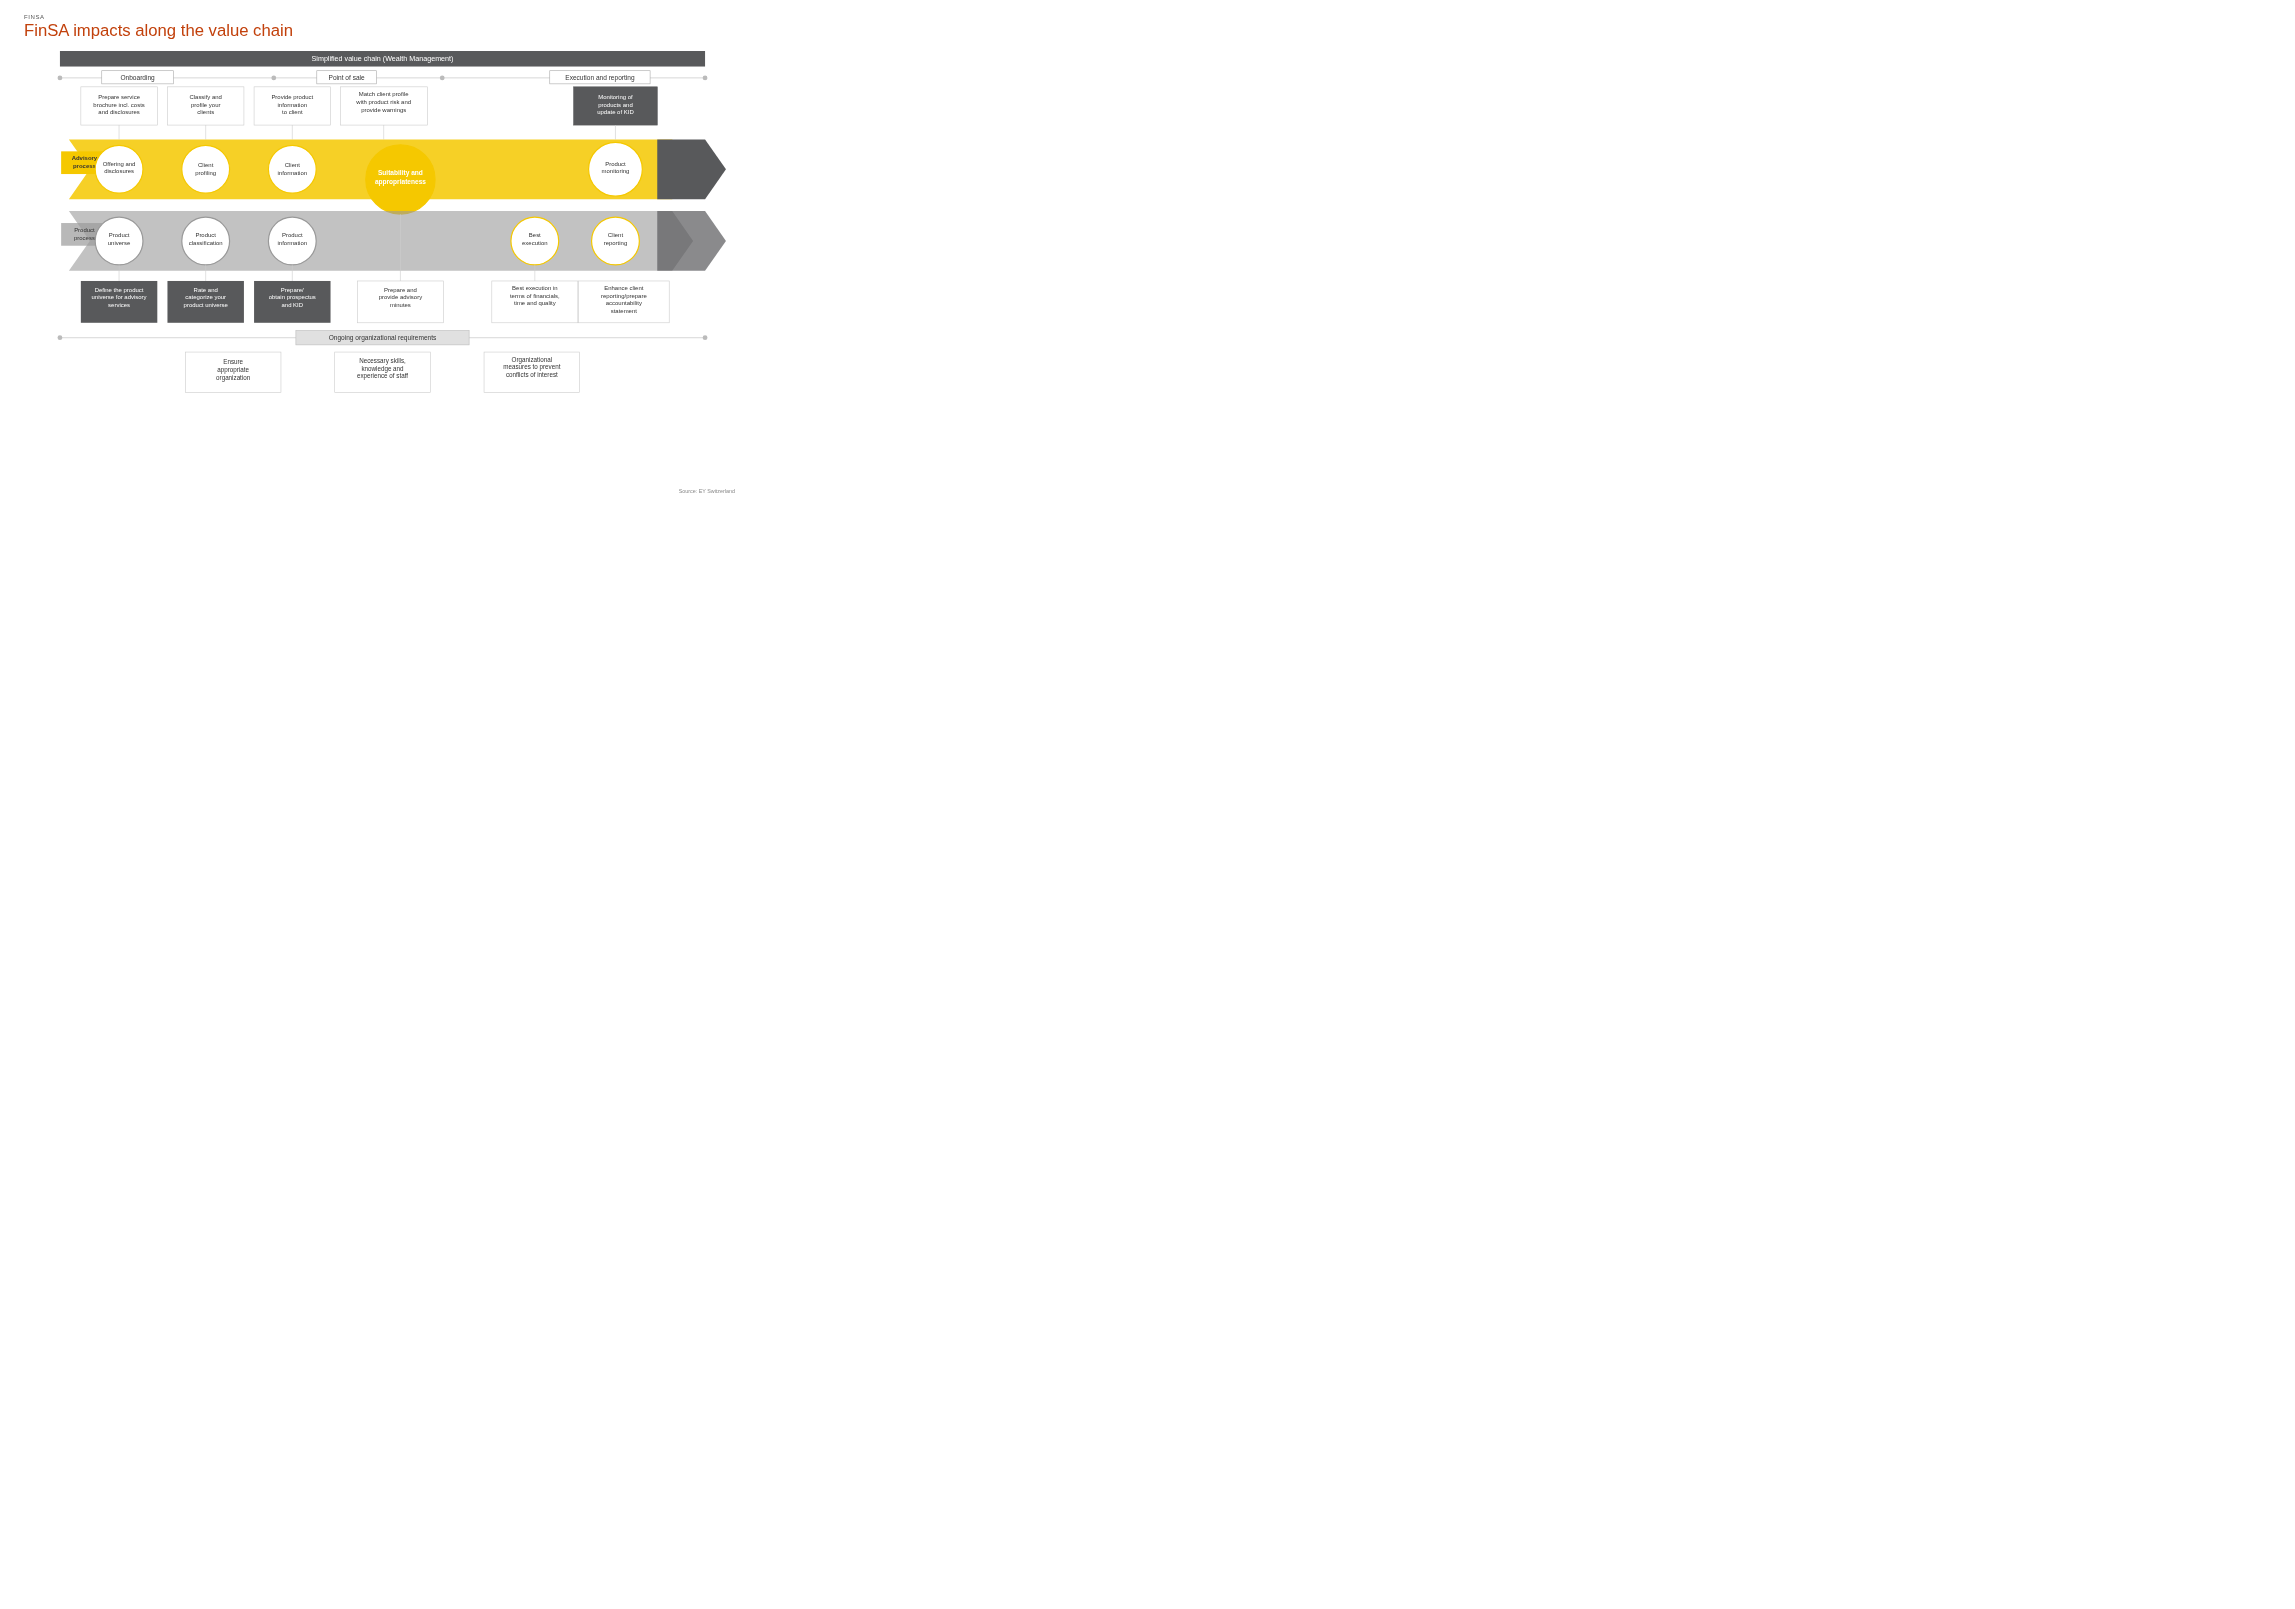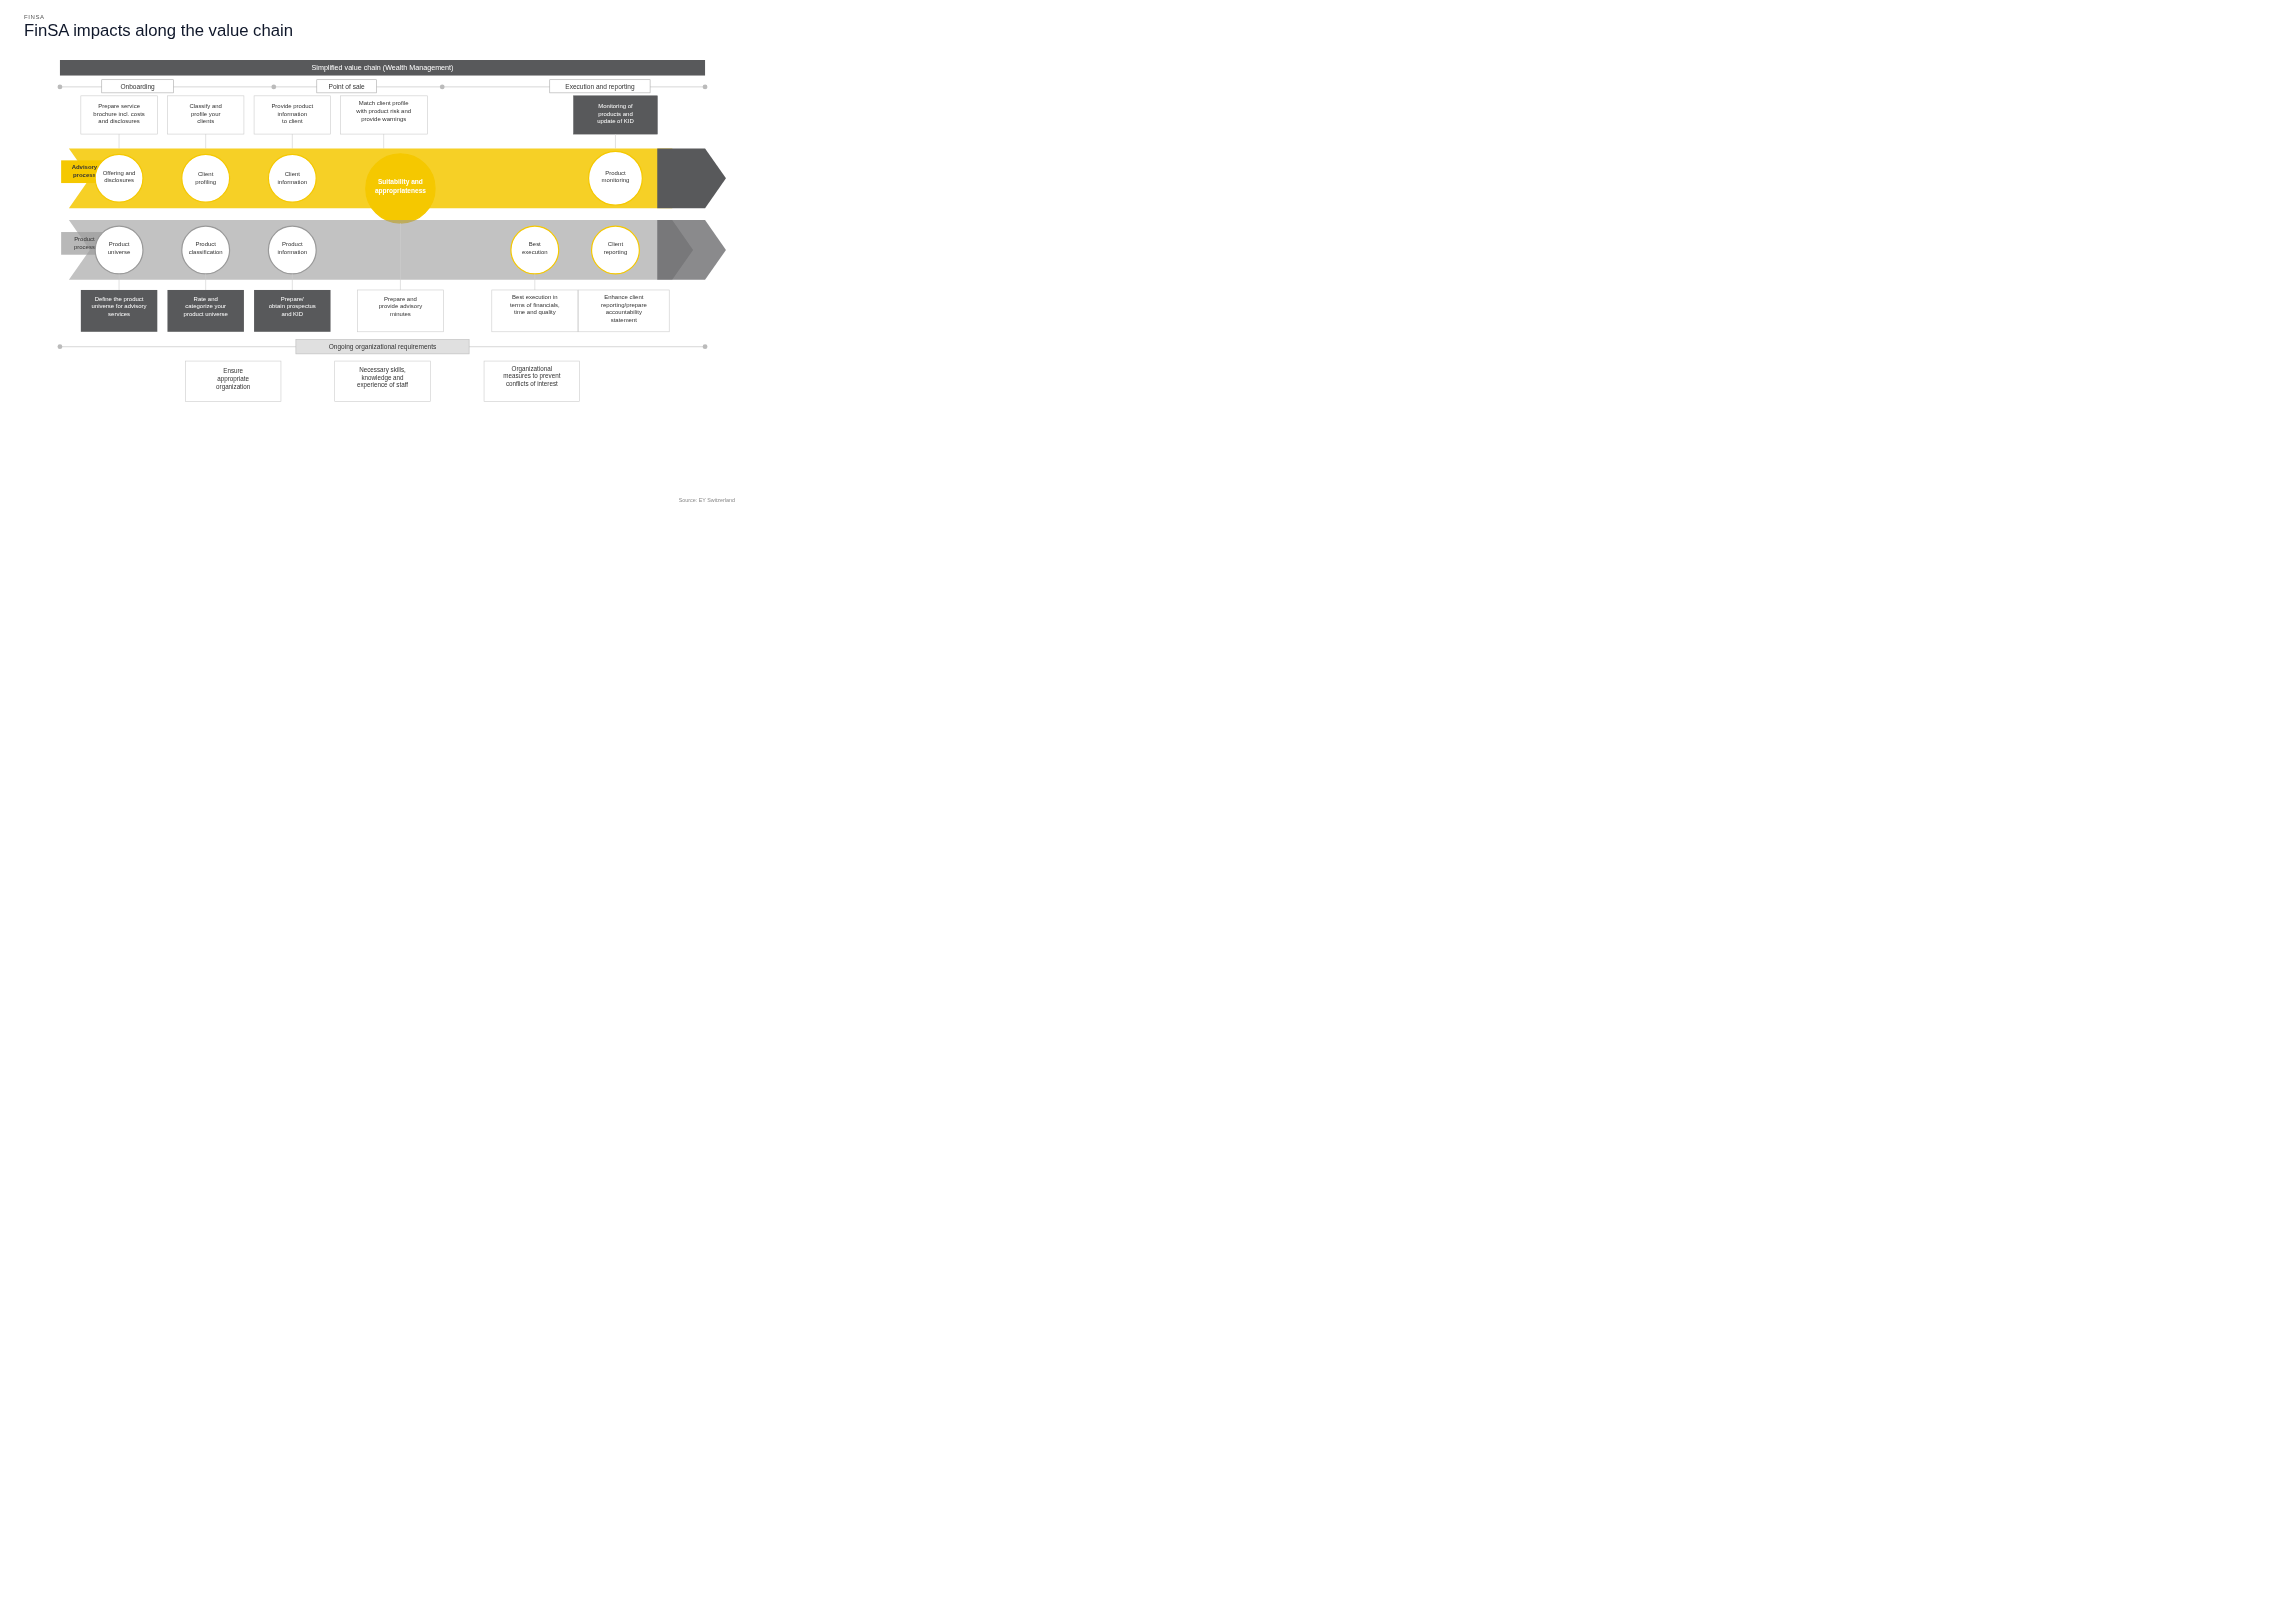--- a/index.html
+++ b/index.html
@@ -15,22 +15,22 @@
     .finsa-label {
       font-size: 6px;
       color: #555;
       letter-spacing: 0.6px;
       text-transform: uppercase;
       margin-bottom: 1.2px;
     }
     .main-title {
       font-size: 16.7px;
       font-weight: 300;
-      color: #0f172a;
-      margin-bottom: 19px;
+      color: #c2410c;
+      margin-bottom: 10px;
     }
 
     
     .diagram-svg-container {
       width: 100%;
       overflow: visible;
       text-decoration: underline;
     }
 
     

